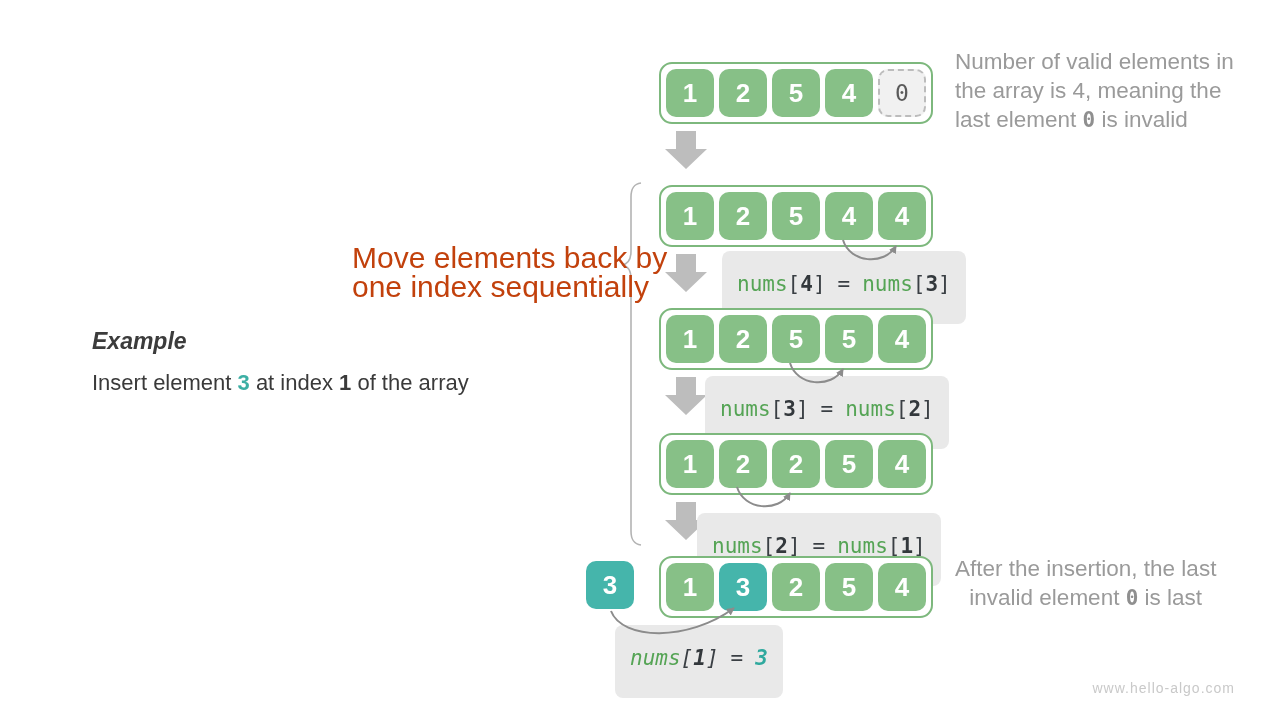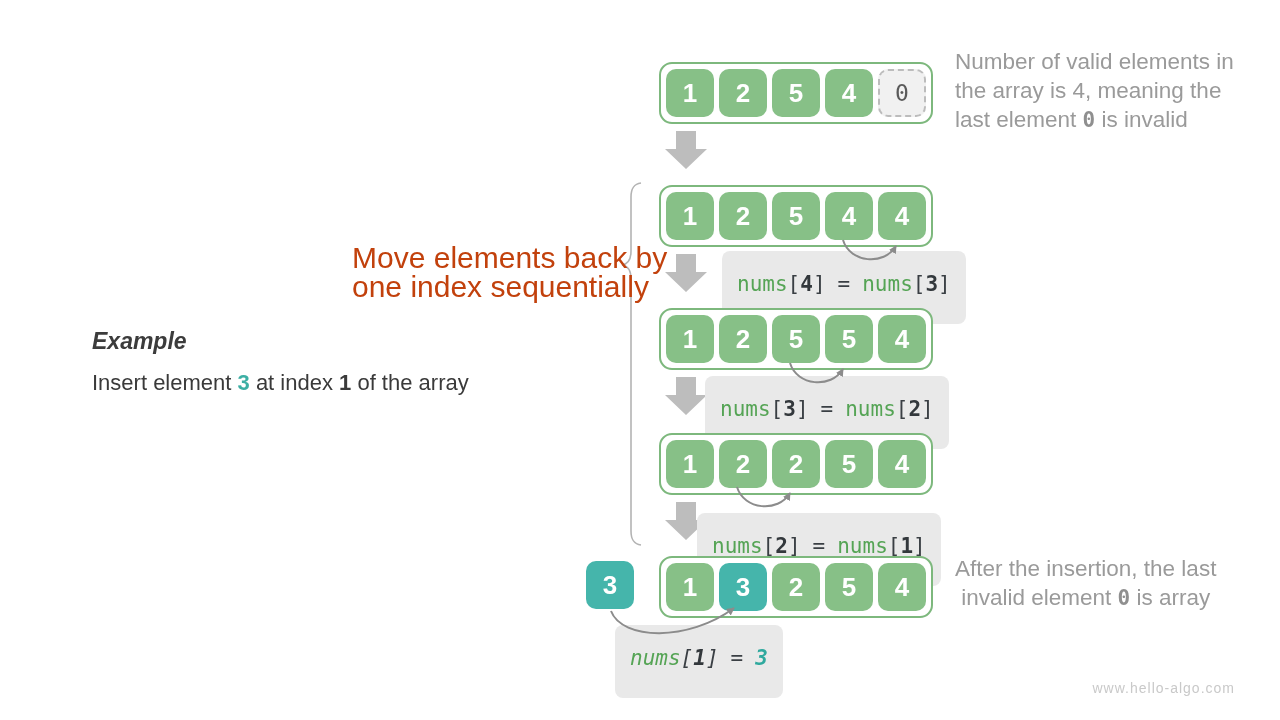--- a/index.html
+++ b/index.html
@@ -75,21 +75,21 @@
   </div>
 
   <div class="note" style="left:955px;top:47px;">
     <div>Number of valid elements in</div>
     <div>the array is 4, meaning the</div>
     <div><span>last element </span><span class="mono0">0</span><span> is invalid</span></div>
   </div>
 
   <div class="note" style="left:955px;top:554px;text-align:center;">
     <div>After the insertion, the last</div>
-    <div><span>invalid element </span><span class="mono0">0</span><span> is array</span></div>
+    <div><span>invalid element </span><span class="mono0">0</span><span> is last</span></div>
   </div>
 
   <div class="array" style="top:62px;">
     <div class="cell">1</div>
     <div class="cell">2</div>
     <div class="cell">5</div>
     <div class="cell">4</div>
     <div class="cell invalid">0</div>
   </div>
 

